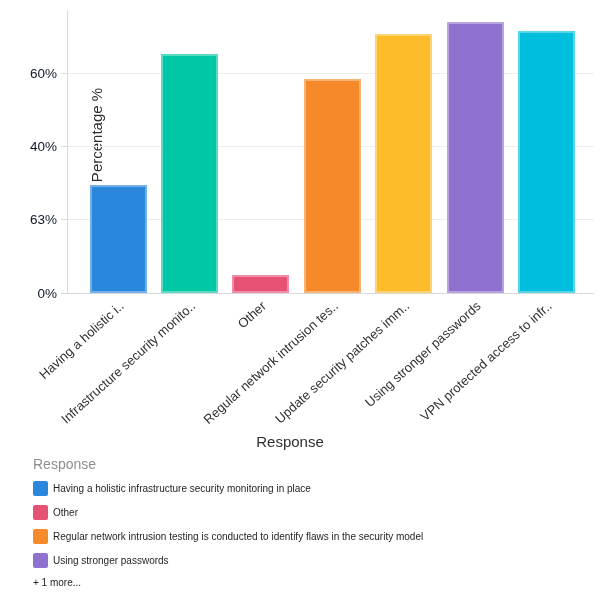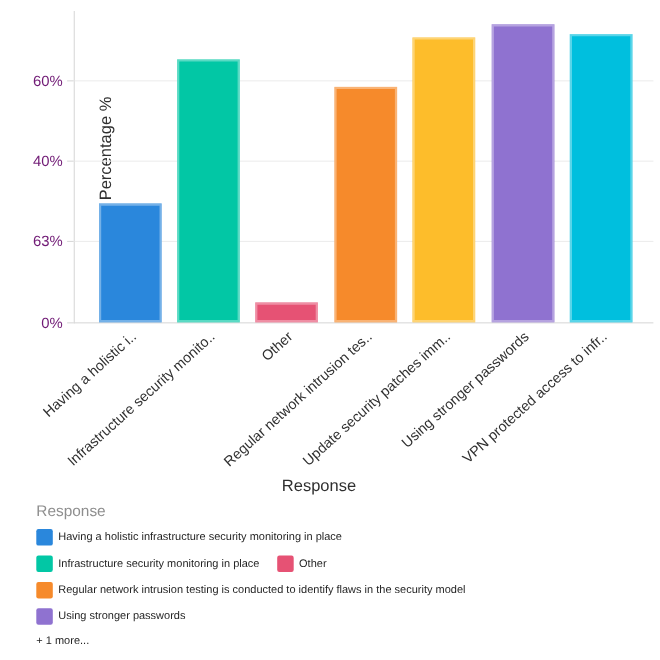--- a/index.html
+++ b/index.html
@@ -29,21 +29,21 @@
     width: 6px; height: 1px;
     left: -7px;
     background: #d9d9d9;
   }
   .ytick-label {
     position: absolute;
     right: 543px; 
     width: 50px;
     text-align: right;
     font-size: 13.5px;
-    color: #701a75;
+    color: #0f172a;
     line-height: 1;
   }
   .bar {
     position: absolute;
     bottom: 0;
     width: 57px;
     box-shadow: inset 0 0 0 2px rgba(255,255,255,0.35);
   }
   .xtick-label {
     position: absolute;
@@ -135,24 +135,20 @@
     <div id="legend-title">Response</div>
     <div id="legend-rows" style="display: flex; flex-direction: column; gap: 9px;">
         <div class="legend-row">
           <div class="legend-item">
             <span class="legend-swatch" style="background: rgb(42, 135, 220);"></span>
             <span class="legend-label">Having a holistic infrastructure security monitoring in place</span>
           </div>
         </div>
         <div class="legend-row">
           <div class="legend-item">
-            <span class="legend-swatch" style="background: rgb(2, 199, 165);"></span>
-            <span class="legend-label">Infrastructure security monitoring in place</span>
-          </div>
-          <div class="legend-item">
             <span class="legend-swatch" style="background: rgb(230, 82, 116);"></span>
             <span class="legend-label">Other</span>
           </div>
         </div>
         <div class="legend-row">
           <div class="legend-item">
             <span class="legend-swatch" style="background: rgb(246, 138, 43);"></span>
             <span class="legend-label">Regular network intrusion testing is conducted to identify flaws in the security model</span>
           </div>
         </div>

